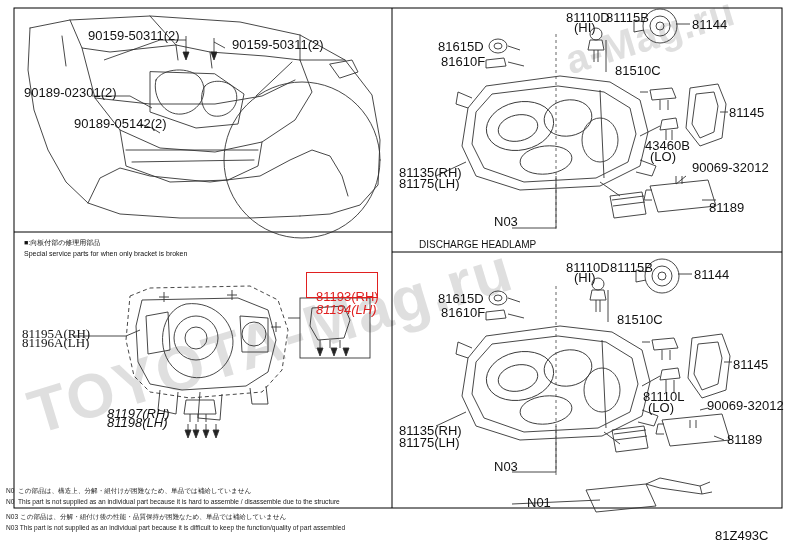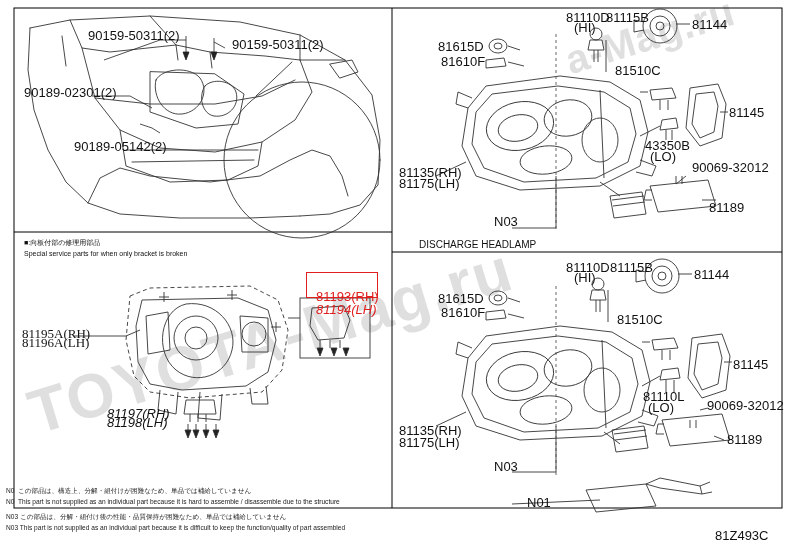--- a/index.html
+++ b/index.html
@@ -248,21 +248,21 @@
       <line x1="508" y1="314" x2="524" y2="318"></line>
       <line x1="642" y1="342" x2="650" y2="342"></line>
       <line x1="700" y1="410" x2="708" y2="408"></line>
       <line x1="556" y1="286" x2="556" y2="476" stroke-dasharray="3 3" stroke="#555"></line>
     </g>
   </svg>
 
   <div class="lbl" style="left:88px;top:31px;">90159-50311(2)</div>
   <div class="lbl" style="left:232px;top:40px;">90159-50311(2)</div>
   <div class="lbl" style="left:24px;top:88px;">90189-02301(2)</div>
-  <div class="lbl" style="left:74px;top:119px;margin-top:23px;">90189-05142(2)</div>
+  <div class="lbl" style="left:74px;top:119px;">90189-05142(2)</div>
 
   <div class="lbl jp" style="left:24px;top:238px;">■:向板付部の修理用部品</div>
   <div class="lbl jp" style="left:24px;top:249px;">Special service parts for when only bracket is broken</div>
 
   <div class="lbl" style="left:22px;top:329px;font-family:Liberation Serif, serif;">81195A(RH)
 81196A(LH)</div>
   <div class="lbl" style="left:107px;top:409px;font-style:italic;">81197(RH)
 81198(LH)</div>
 
   <div class="redbox" style="left:306px;top:272px;width:70px;height:24px;"></div>
@@ -270,21 +270,21 @@
   <div class="lbl redtxt" style="left:316px;top:285px;color:#e02020;font-style:italic;">81194(LH)</div>
 
   <div class="lbl" style="left:566px;top:13px;">81110D</div>
   <div class="lbl" style="left:606px;top:13px;">81115B</div>
   <div class="lbl" style="left:574px;top:23px;">(HI)</div>
   <div class="lbl" style="left:692px;top:20px;">81144</div>
   <div class="lbl" style="left:438px;top:42px;">81615D</div>
   <div class="lbl" style="left:441px;top:57px;">81610F</div>
   <div class="lbl" style="left:615px;top:66px;">81510C</div>
   <div class="lbl" style="left:729px;top:108px;">81145</div>
-  <div class="lbl" style="left:645px;top:141px;">43350B</div>
+  <div class="lbl" style="left:645px;top:141px;">43460B</div>
   <div class="lbl" style="left:650px;top:152px;">(LO)</div>
   <div class="lbl" style="left:692px;top:163px;">90069-32012</div>
   <div class="lbl" style="left:399px;top:168px;">81135(RH)</div>
   <div class="lbl" style="left:399px;top:179px;">81175(LH)</div>
   <div class="lbl" style="left:709px;top:203px;">81189</div>
   <div class="lbl" style="left:494px;top:217px;">N03</div>
   <div class="lbl big" style="left:419px;top:240px;">DISCHARGE HEADLAMP</div>
 
   <div class="lbl" style="left:566px;top:263px;">81110D</div>
   <div class="lbl" style="left:610px;top:263px;">81115B</div>

